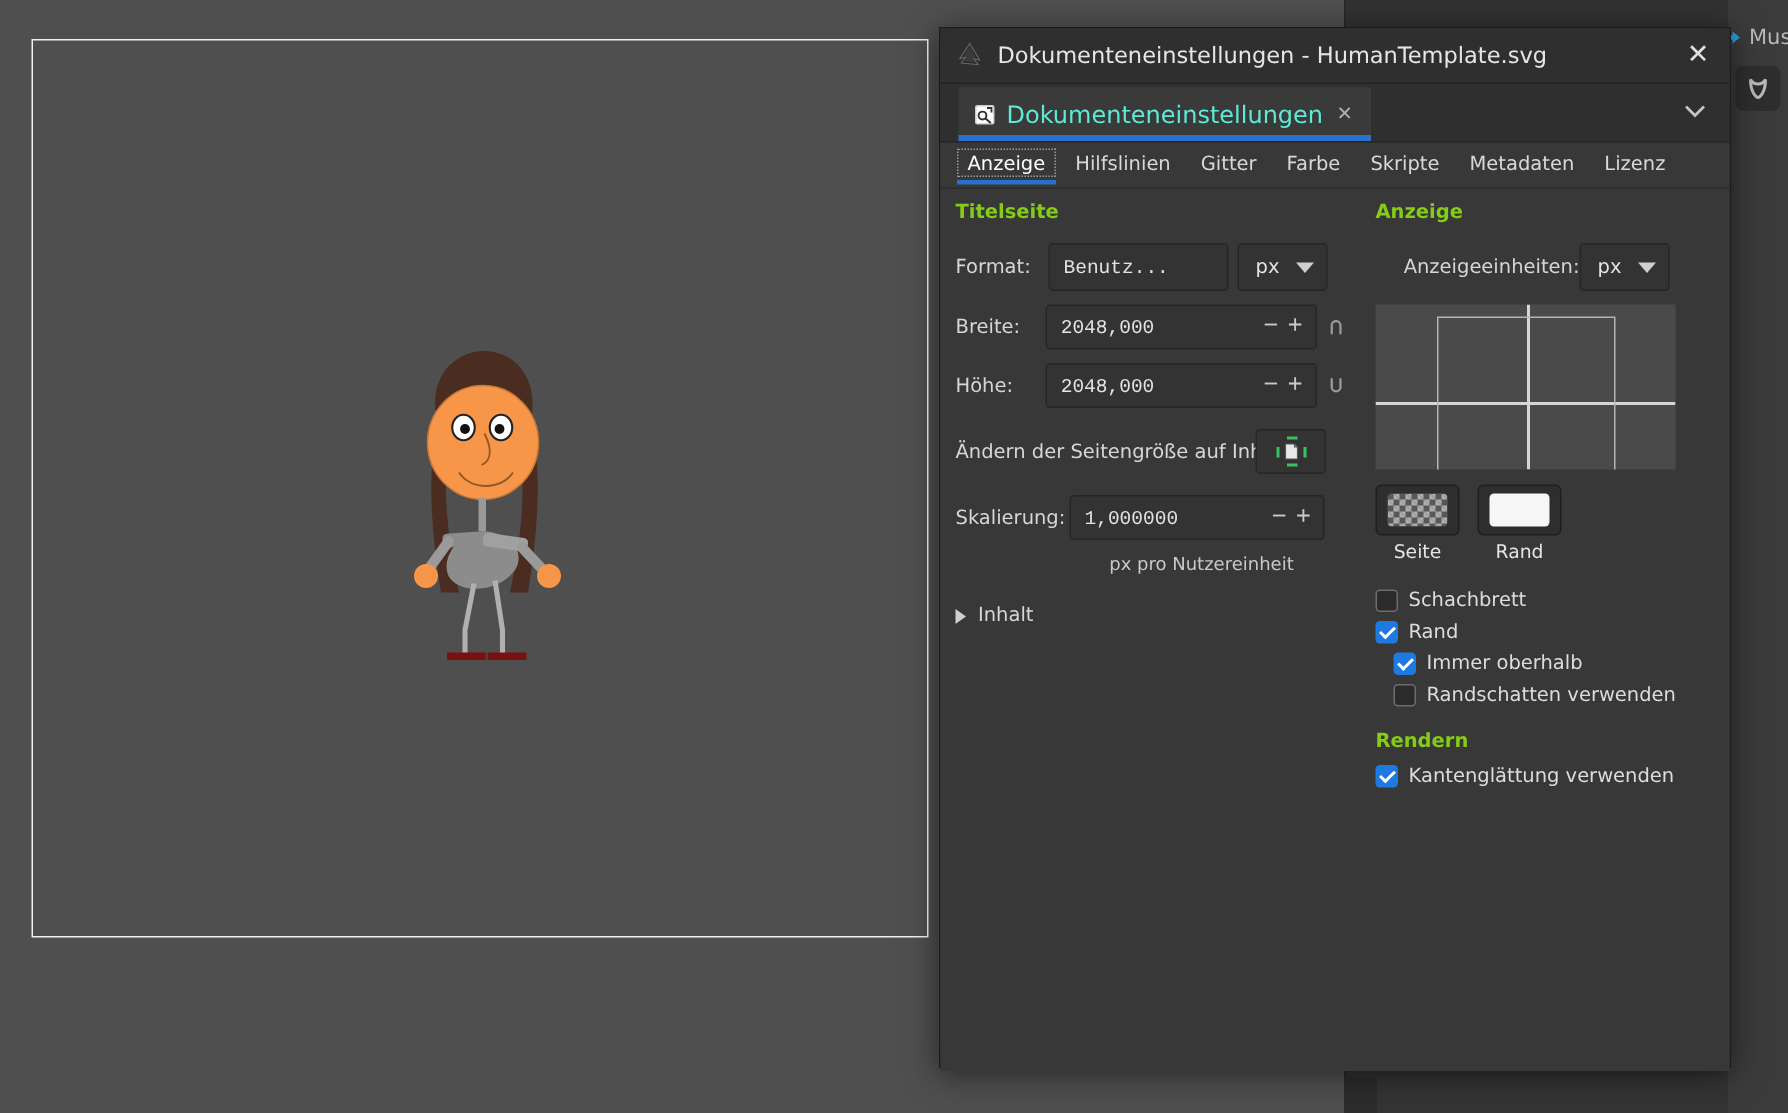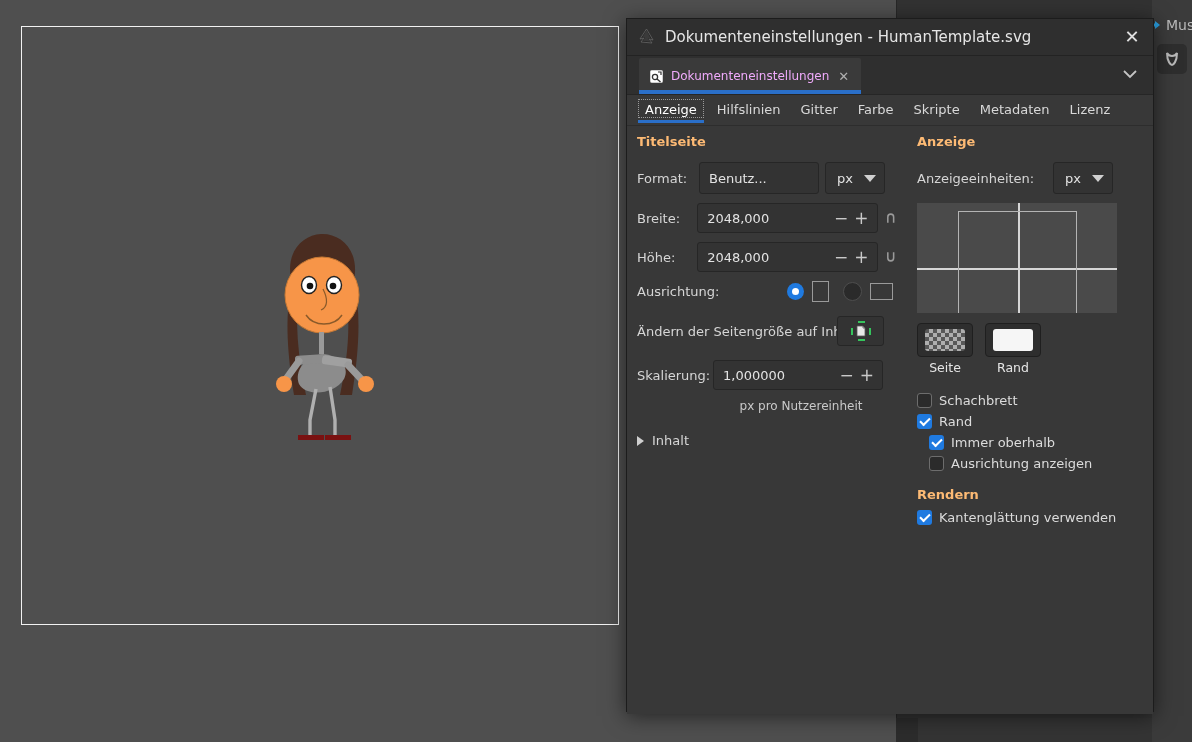--- a/index.html
+++ b/index.html
@@ -62,21 +62,21 @@
     height:38px;background:#2f2f2f;display:flex;align-items:flex-end;position:relative;
     border-bottom:1px solid #262626;
   }
   #doc-tab{
     height:36px;margin-left:12px;padding:0 12px 0 10px;display:flex;align-items:center;gap:7px;
     background:#3a3a3a;position:relative;border-radius:2px 2px 0 0;
   }
   #doc-tab .tab-underline{
     position:absolute;left:0;right:0;bottom:0;height:4px;background:#2a6fc9;
   }
-  #doc-tab .tab-text{color:#f0abfc;font-size:12px;}
+  #doc-tab .tab-text{color:#5eead4;font-size:16px;}
   #doc-tab .tab-close{color:#b0b0b0;font-size:13px;margin-left:2px;cursor:pointer;}
   #tab-chevron{
     position:absolute;right:8px;top:5px;width:30px;height:26px;
     display:flex;align-items:center;justify-content:center;cursor:pointer;
   }
 
   #subtabs{
     height:30px;background:#383838;display:flex;align-items:center;gap:0;
     padding-left:8px;border-bottom:1px solid #2d2d2d;
   }
@@ -90,27 +90,27 @@
   .subtab.active .ul{
     position:absolute;left:3px;right:3px;bottom:0;height:3px;background:#2a6fc9;
   }
 
   #body{position:relative;height:588px;background:#383838;}
 
   
   #left-col{position:absolute;left:10px;top:8px;width:262px;}
   #right-col{position:absolute;left:290px;top:8px;width:228px;}
 
-  .sec-head{color:#fdba74;font-size:13px;font-weight:bold;margin-bottom:13px;}
+  .sec-head{color:#84cc16;font-size:13px;font-weight:bold;margin-bottom:13px;}
   .row{display:flex;align-items:center;margin-bottom:9px;}
   .row-label{color:#d6d6d6;font-size:13px;white-space:nowrap;}
 
   .field{
     background:#333333;border:1px solid #262626;border-radius:3px;height:30px;
-    display:flex;align-items:center;box-sizing:border-box;
+    display:flex;align-items:center;box-sizing:border-box;font-family:Liberation Mono, monospace;
   }
   .field .val{color:#e3e3e3;font-size:13px;padding-left:9px;flex:1;white-space:nowrap;overflow:hidden;}
   .spin{
     display:flex;align-items:center;gap:2px;padding-right:6px;color:#c9c9c9;font-size:17px;
     line-height:1;
   }
   .spin span{cursor:pointer;padding:0 2px;}
 
   .combo{
     background:#333333;border:1px solid #262626;border-radius:3px;height:32px;
@@ -335,29 +335,20 @@
           <div class="spin">
             <span>−</span>
             <span>+</span>
           </div>
         </div>
         <svg width="18" height="16" viewBox="0 0 18 16" style="margin-left:4px;">
           <path d="M6 3 L6 9 C6 13 12 13 12 9 L12 3" fill="none" stroke="#9a9a9a" stroke-width="1.6"></path>
         </svg>
       </div>
 
-      <div class="row" style="margin-top:2px;">
-        <div class="row-label" style="width:150px;">Ausrichtung:</div>
-        <div class="radio-out">
-          <span class="radio-dot"></span>
-        </div>
-        <div class="pageicon" style="margin-left:8px;"></div>
-        <div class="radio-out off" style="margin-left:14px;"></div>
-        <div class="landicon" style="margin-left:8px;"></div>
-      </div>
 
       <div class="row" style="margin-top:14px;">
         <div class="row-label" style="width:200px;">Ändern der Seitengröße auf Inhalt:</div>
         <div class="iconbtn">
           <svg width="24" height="22" viewBox="0 0 24 22">
             <path d="M8 6 L14 6 L16 8 L16 16 L8 16 Z" fill="#e8e8e8" stroke="#555" stroke-width="0.8"></path>
             <path d="M14 6 L14 8 L16 8" fill="none" stroke="#555" stroke-width="0.8"></path>
             <rect x="9" y="1" width="7" height="2" fill="#35c45c"></rect>
             <rect x="9" y="19" width="7" height="2" fill="#35c45c"></rect>
             <rect x="2" y="8" width="2" height="7" fill="#35c45c"></rect>
@@ -382,21 +373,21 @@
       <div class="row" style="margin-top:20px;gap:8px;">
         <span class="tri-right"></span>
         <span class="row-label">Inhalt</span>
       </div>
     </div>
 
     <div id="right-col">
       <div class="sec-head">Anzeige</div>
 
       <div class="row">
-        <div class="row-label" style="width:136px;">Anzeigeeinheiten:</div>
+        <div class="row-label" style="width:136px;text-align:right;">Anzeigeeinheiten:</div>
         <div class="combo" style="width:60px;">
           <span>px</span>
           <span class="caret"></span>
         </div>
       </div>
 
       <div id="preview">
         <div class="vline"></div>
         <div class="hline"></div>
         <div class="rect"></div>
@@ -425,21 +416,21 @@
         <div class="cbrow">
           <span class="cb on"></span>
           <span class="cblabel">Rand</span>
         </div>
         <div class="cbrow" style="margin-left:12px;">
           <span class="cb on"></span>
           <span class="cblabel">Immer oberhalb</span>
         </div>
         <div class="cbrow" style="margin-left:12px;">
           <span class="cb off"></span>
-          <span class="cblabel">Ausrichtung anzeigen</span>
+          <span class="cblabel">Randschatten verwenden</span>
         </div>
       </div>
 
       <div class="sec-head" style="margin-top:16px;margin-bottom:8px;">Rendern</div>
       <div class="cbrow">
         <span class="cb on"></span>
         <span class="cblabel">Kantenglättung verwenden</span>
       </div>
     </div>
 

